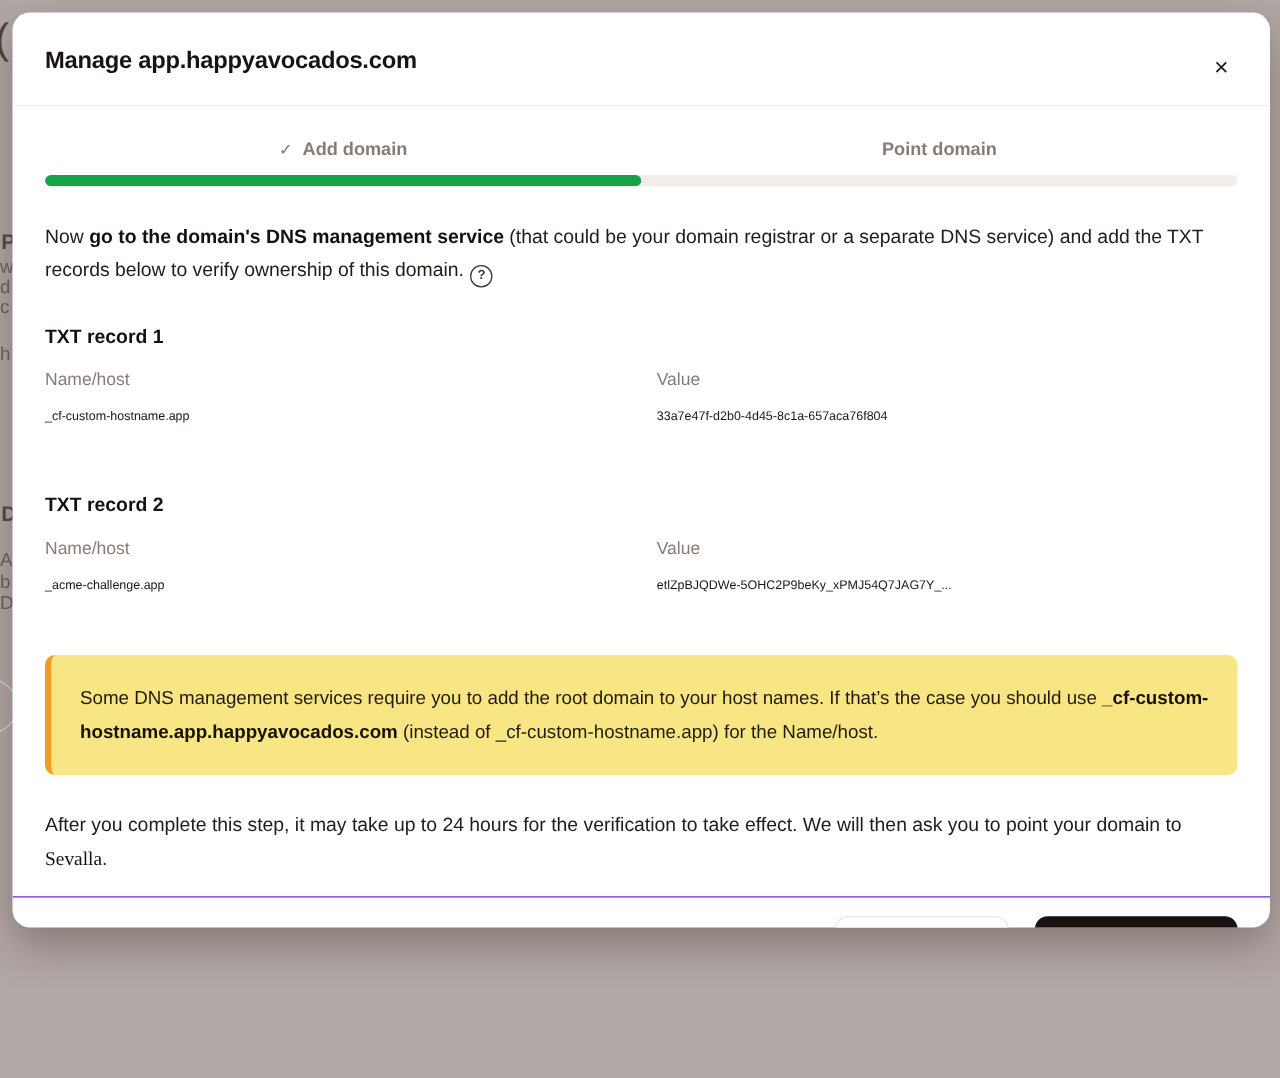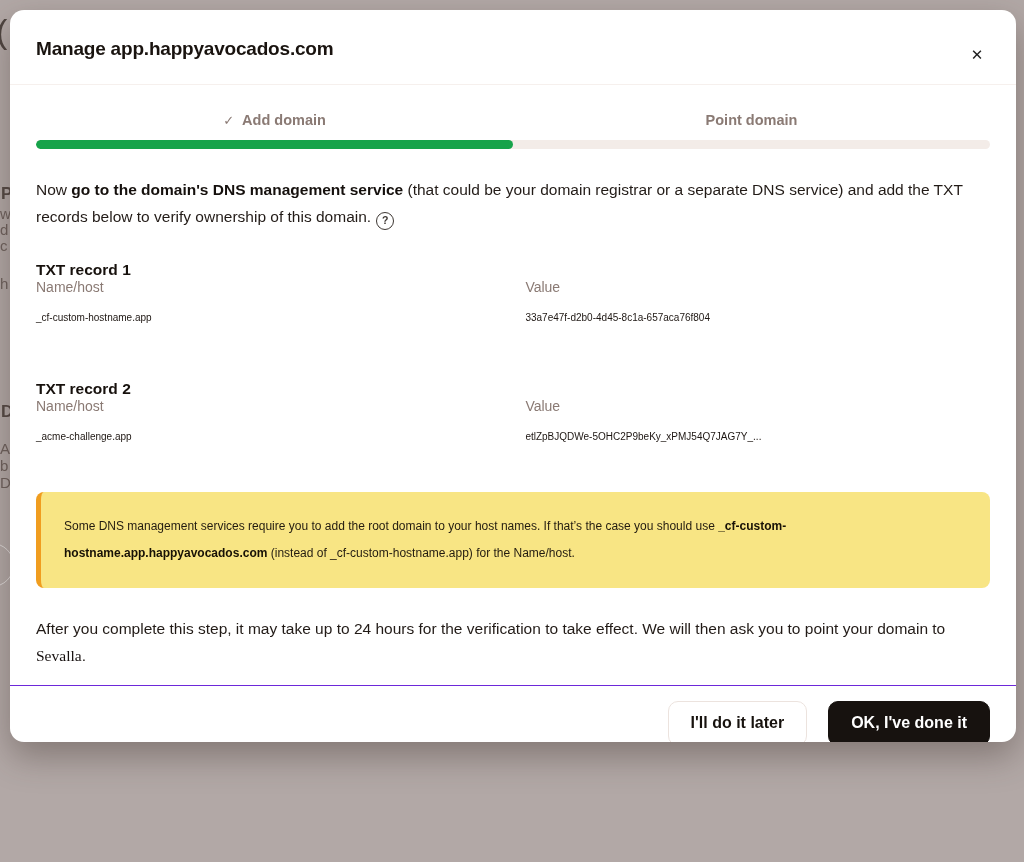--- a/index.html
+++ b/index.html
@@ -52,27 +52,27 @@
   .para b{font-weight:700;color:#15100d;}
   .help-icon{
     display:inline-flex;width:16px;height:16px;border:1.4px solid #3d3733;border-radius:50%;
     font-size:10.5px;font-weight:600;color:#3d3733;align-items:center;justify-content:center;
     vertical-align:-2px;margin-left:5px;cursor:pointer;
   }
   
   .record{margin-top:31px;}
   .record.second{margin-top:57px;}
   .record-title{font-size:15.5px;font-weight:700;color:#17110d;}
-  .record-grid{display:grid;grid-template-columns:51.3% 48.7%;margin-top:0;}
+  .record-grid{display:grid;grid-template-columns:51.3% 48.7%;margin-top:16px;}
   .record-label{font-size:14px;color:#8a7a74;}
   .record-value{font-size:10px;color:#1d1612;margin-top:17px;}
   
   .warning{
     margin-top:50px;background:#f8e584;border-left:5px solid #f09d1f;border-radius:8px;
-    padding:21px 14px 21px 23px;font-size:12px;line-height:27px;color:#221b10;
+    padding:21px 14px 21px 23px;font-size:15px;line-height:27px;color:#221b10;
   }
   .warning b{font-weight:700;color:#171106;}
   .after-note{margin-top:27px;}
   .brand{font-weight:500;color:#171110;font-family:Liberation Serif, serif;}
   
   .modal-footer{
     margin-top:auto;border-top:1px solid #6d28d9;
     padding:15px 26px 24px;display:flex;justify-content:flex-end;gap:21px;align-items:center;
   }
   .btn{height:45px;border-radius:10px;font-family:inherit;font-size:16px;font-weight:700;

